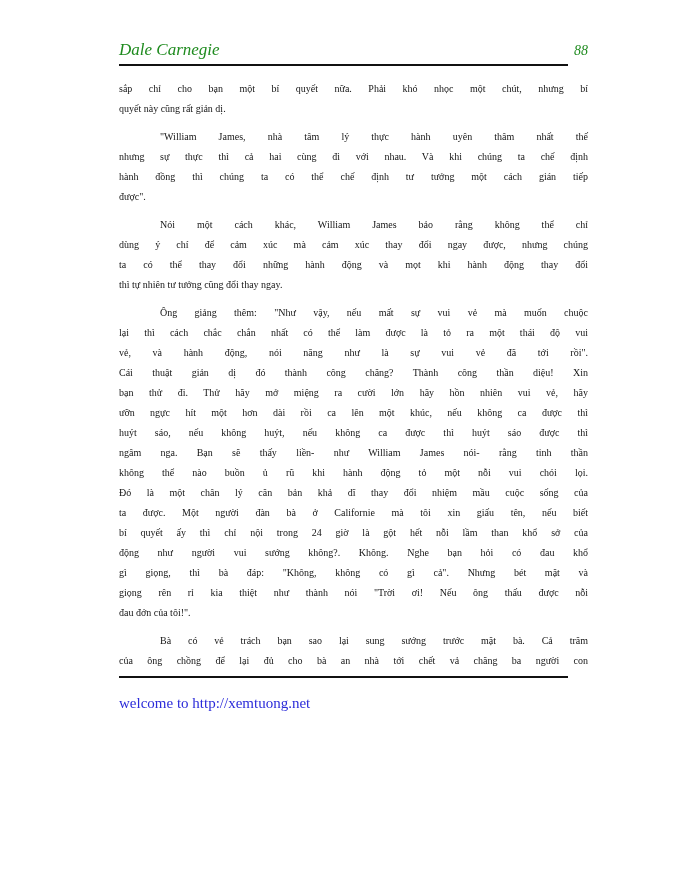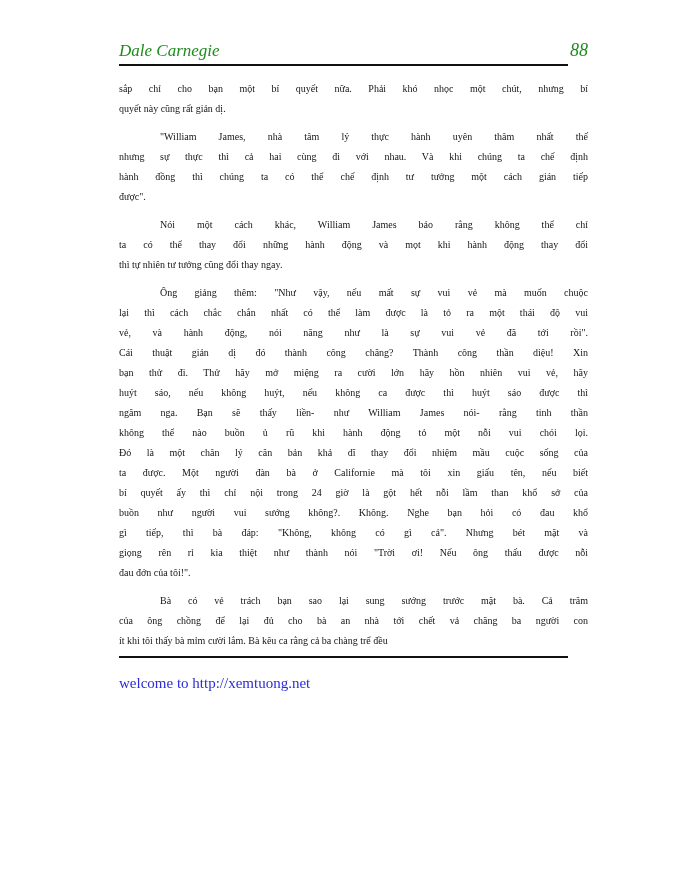--- a/index.html
+++ b/index.html
@@ -25,21 +25,21 @@
   }
   .header {
     display: flex;
     justify-content: space-between;
     align-items: baseline;
     font-style: italic;
     color: var(--green);
     font-size: 17px;
     line-height: 20px;
   }
-  .header .pagenum { font-size: 18px; }
+  .header .pagenum { font-size: 14px; }
   .rule {
     height: 0;
     border-top: 2px solid var(--rule);
     width: 449px;
   }
   .rule.top { margin-top: 3px; }
   .rule.bottom { margin-top: 5px; }
   .body {
     margin-top: 13px;
     font-size: 10px;
@@ -87,44 +87,45 @@
         <div class="line last">quyết này cũng rất giản dị.</div>
       </div>
       <div class="para indent">
         <div class="line">"William James, nhà tâm lý thực hành uyên thâm nhất thế</div>
         <div class="line">nhưng sự thực thì cả hai cùng đi với nhau. Và khi chúng ta chế định</div>
         <div class="line">hành đồng thì chúng ta có thể chế định tư tưởng một cách gián tiếp</div>
         <div class="line last">được".</div>
       </div>
       <div class="para indent">
         <div class="line">Nói một cách khác, William James bảo rằng không thể chỉ</div>
+        <div class="line">dùng ý chí để cảm xúc mà cảm xúc thay đổi ngay được, nhưng chúng</div>
         <div class="line">ta có thể thay đổi những hành động và mọt khi hành động thay đổi</div>
         <div class="line last">thì tự nhiên tư tưởng cũng đổi thay ngay.</div>
       </div>
       <div class="para indent">
         <div class="line">Ông giảng thêm: "Như vậy, nếu mất sự vui vẻ mà muốn chuộc</div>
         <div class="line">lại thì cách chắc chắn nhất có thể làm được là tỏ ra một thái độ vui</div>
         <div class="line">vẻ, và hành động, nói năng như là sự vui vẻ đã tới rồi".</div>
         <div class="line">Cái thuật giản dị đó thành công chăng? Thành công thần diệu! Xin</div>
         <div class="line">bạn thử đi. Thử hãy mở miệng ra cười lớn hãy hồn nhiên vui vẻ, hãy</div>
+        <div class="line">ưỡn ngực hít một hơn dài rồi ca lên một khúc, nếu không ca được thì</div>
         <div class="line">huýt sáo, nếu không huýt, nếu không ca được thì huýt sáo được thì</div>
         <div class="line">ngâm nga. Bạn sẽ thấy liền- như William James nói- rằng tinh thần</div>
         <div class="line">không thể nào buồn ủ rũ khi hành động tỏ một nỗi vui chói lọi.</div>
         <div class="line">Đó là một chân lý căn bản khả dĩ thay đổi nhiệm mầu cuộc sống của</div>
         <div class="line">ta được. Một người đàn bà ở Californie mà tôi xin giấu tên, nếu biết</div>
         <div class="line">bí quyết ấy thì chỉ nội trong 24 giờ là gột hết nỗi lầm than khổ sở của</div>
-        <div class="line">buồn như người vui sướng không?. Không. Nghe bạn hỏi có đau khổ</div>
-        <div class="line">gì tiếp, thì bà đáp: "Không, không có gì cả". Nhưng bét mặt và</div>
+        <div class="line">động như người vui sướng không?. Không. Nghe bạn hỏi có đau khổ</div>
+        <div class="line">gì giọng, thì bà đáp: "Không, không có gì cả". Nhưng bét mặt và</div>
         <div class="line">giọng rên rỉ kia thiệt như thành nói "Trời ơi! Nếu ông thấu được nỗi</div>
         <div class="line last">đau đớn của tôi!".</div>
       </div>
       <div class="para indent">
         <div class="line">Bà có vẻ trách bạn sao lại sung sướng trước mặt bà. Cả trăm</div>
         <div class="line">của ông chồng để lại đủ cho bà an nhà tới chết vả chăng ba người con</div>
-        <div class="line last">ít khi tôi thấy bà mỉm cười lắm. Bà kêu ca rằng cả ba chàng trể đều</div>
       </div>
     </div>
 
   <div class="rule bottom"></div>
 
   <div class="footer">
     <a>welcome to http://xemtuong.net</a>
   </div>
 </div>
 

